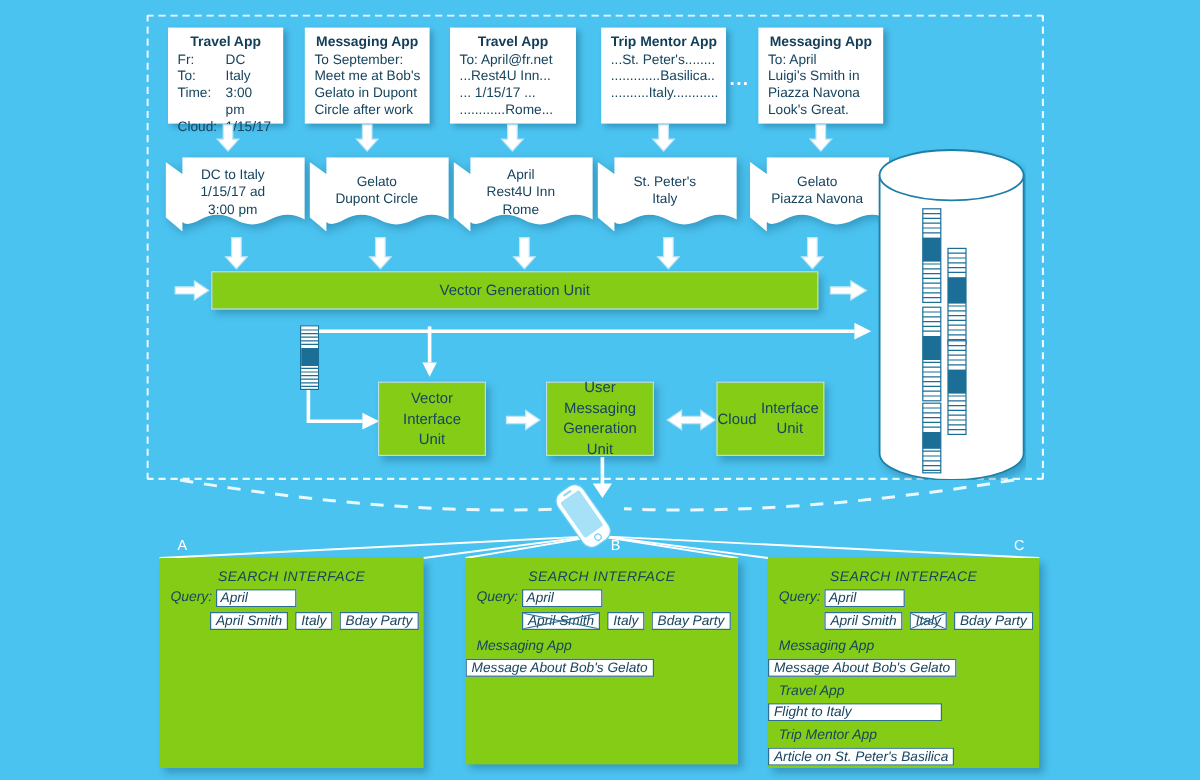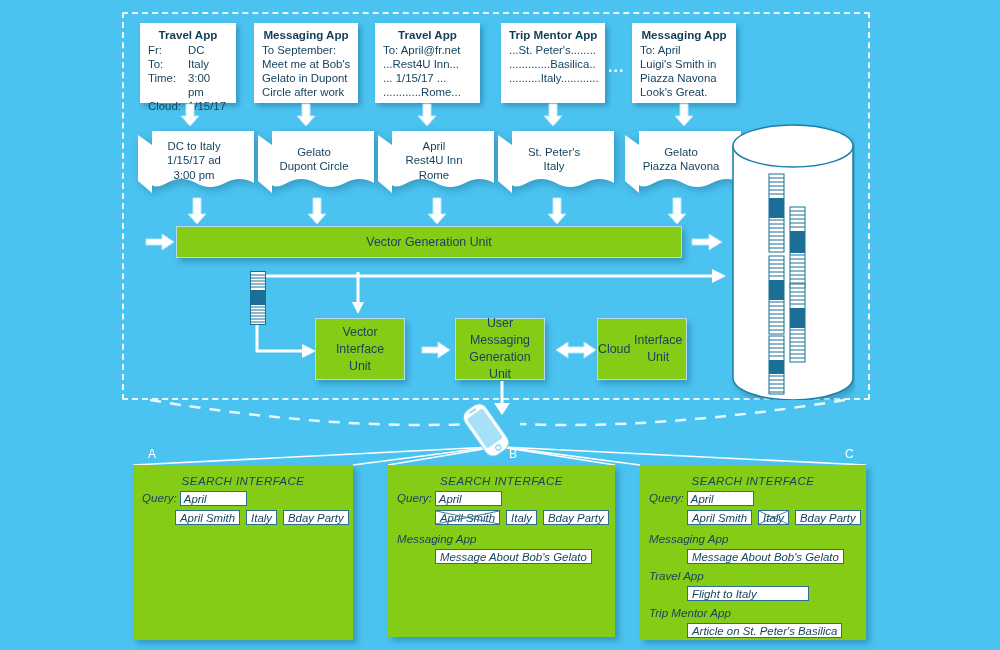--- a/index.html
+++ b/index.html
@@ -92,21 +92,21 @@
   .chiprow{display:flex;gap:6px;padding-left:47px;margin-top:4px;}
   .chip{
     position:relative;border:1px solid #2b6f93;background:#fff;
     height:15px;line-height:14px;font-size:11.4px;color:#17445f;
     padding:0 4px;box-sizing:border-box;white-space:nowrap;
   }
   .chip.struck .x1,.chip.struck .x2{
     position:absolute;left:0;top:0;width:100%;height:100%;pointer-events:none;
   }
   .grouplabel{font-size:11.6px;color:#17445f;padding-left:9px;margin-top:7px;}
-  .resrow{padding-left:47px;margin-top:2px;}
+  .resrow{margin-top:2px;}
   .result{
     display:inline-block;border:1px solid #2b6f93;background:#fff;
     height:15px;line-height:14px;font-size:11.4px;color:#17445f;
     padding:0 4px;box-sizing:border-box;white-space:nowrap;
   }
   .panelletter{
     position:absolute;color:#ffffff;font-size:12px;
   }
   .ellipsis{
     position:absolute;color:#ffffff;font-size:16px;font-weight:bold;letter-spacing:1px;
@@ -555,21 +555,21 @@
         </svg>
       </span>
       <span class="chip">Bday Party</span>
     </div>
     <div class="grouplabel">Messaging App</div>
     <div class="resrow">
       <span class="result">Message About Bob's Gelato</span>
     </div>
     <div class="grouplabel" style="margin-top:4px;">Travel App</div>
     <div class="resrow">
-      <span class="result" style="width:122px;">Flight to Italy</span>
+      <span class="result" style="width:145px;">Flight to Italy</span>
     </div>
     <div class="grouplabel" style="margin-top:4px;">Trip Mentor App</div>
     <div class="resrow">
       <span class="result">Article on St. Peter's Basilica</span>
     </div>
   </div>
 
 </div>
 
 </body></html>

